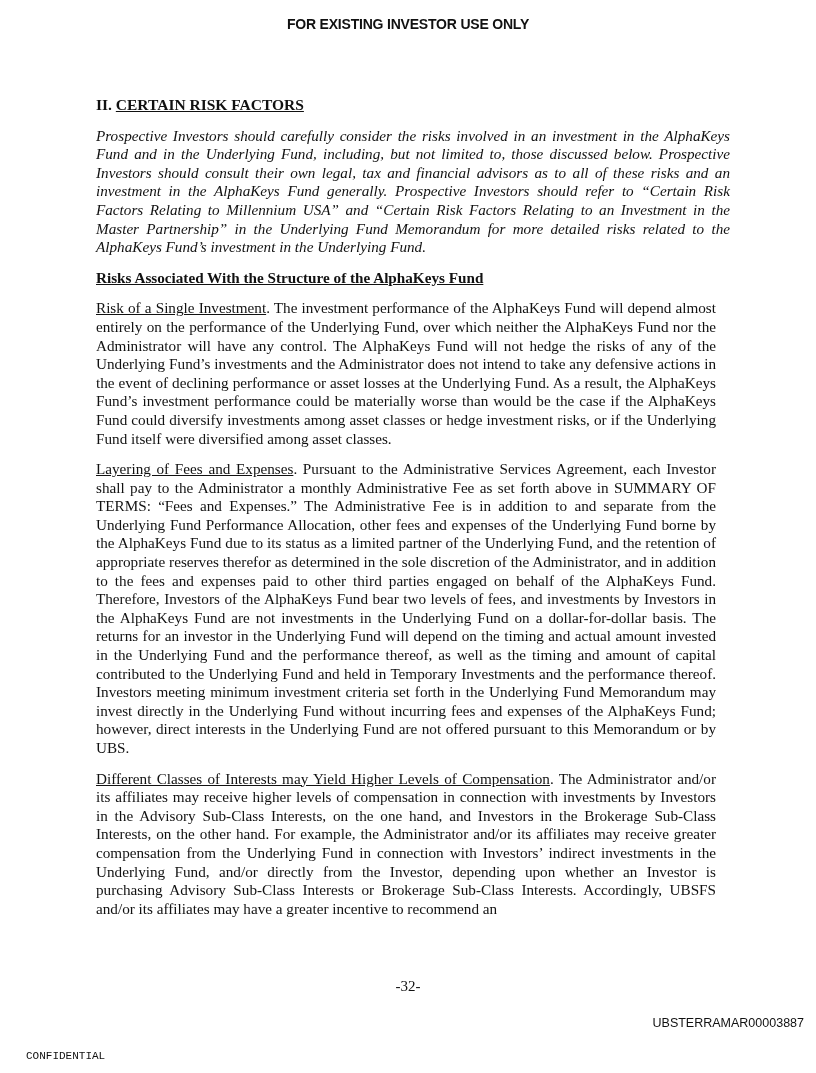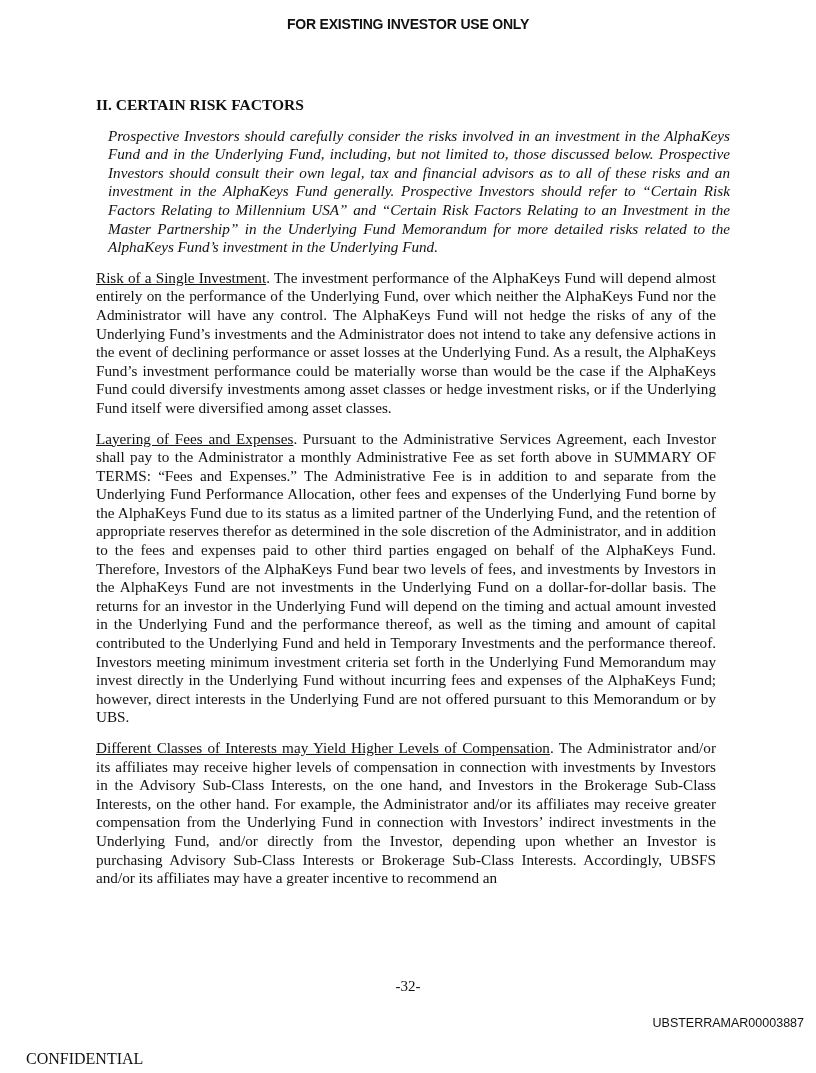--- a/index.html
+++ b/index.html
@@ -6,51 +6,52 @@
   body { width: 816px; height: 1073px; position: relative; overflow: hidden; color: #111; }
   .header-banner {
     position: absolute; top: 16px; left: 0; width: 816px; text-align: center;
     font-family: "Liberation Sans", sans-serif; font-weight: bold; font-size: 14px; letter-spacing: -0.2px;
   }
   .page {
     position: absolute; left: 96px; top: 96px; width: 634px;
     font-family: "Liberation Serif", serif; font-size: 15.2px; line-height: 18.6px;
   }
   .section-heading { font-weight: bold; font-size: 15.5px; margin: 0 0 12px 0; }
-  .section-heading .u { }
-  .intro { font-style: italic; text-align: justify; margin: 0 0 12px 12px; }
+  .section-heading .u { text-decoration: underline; }
+  .intro { font-style: italic; text-align: justify; margin: 0 0 12px 0; }
   .sub-heading { font-weight: bold; text-decoration: underline; margin: 0 0 12px 0; }
   .para { text-align: justify; margin: 0 14px 12px 0; }
   .para .lead { text-decoration: underline; }
   .page-number {
     position: absolute; top: 978px; left: 0; width: 816px; text-align: center;
     font-family: "Liberation Serif", serif; font-size: 15px;
   }
   .footer-left {
     position: absolute; top: 1050px; left: 26px;
-    font-family: Liberation Serif, serif; font-size: 16px;
+    font-family: Liberation Mono, monospace; font-size: 11px;
   }
   .footer-right {
     position: absolute; top: 1016px; right: 12px;
     font-family: "Liberation Sans", sans-serif; font-size: 12.5px;
   }
 </style>
 </head>
 <body>
 
 <div class="header-banner">FOR EXISTING INVESTOR USE ONLY</div>
 
 <div class="page">
   <div class="section-heading">
     <span>II.</span>
     <span class="u">CERTAIN RISK FACTORS</span>
   </div>
 
   <p class="intro">Prospective Investors should carefully consider the risks involved in an investment in the AlphaKeys Fund and in the Underlying Fund, including, but not limited to, those discussed below. Prospective Investors should consult their own legal, tax and financial advisors as to all of these risks and an investment in the AlphaKeys Fund generally.  Prospective Investors should refer to “Certain Risk Factors Relating to Millennium USA” and “Certain Risk Factors Relating to an Investment in the Master Partnership” in the Underlying Fund Memorandum for more detailed risks related to the AlphaKeys Fund’s investment in the Underlying Fund.</p>
 
+  <div class="sub-heading">Risks Associated With the Structure of the AlphaKeys Fund</div>
 
   <p class="para"><span class="lead">Risk of a Single Investment</span><span>.  The investment performance of the AlphaKeys Fund will depend almost entirely on the performance of the Underlying Fund, over which neither the AlphaKeys Fund nor the Administrator will have any control.  The AlphaKeys Fund will not hedge the risks of any of the Underlying Fund’s investments and the Administrator does not intend to take any defensive actions in the event of declining performance or asset losses at the Underlying Fund. As a result, the AlphaKeys Fund’s investment performance could be materially worse than would be the case if the AlphaKeys Fund could diversify investments among asset classes or hedge investment risks, or if the Underlying Fund itself were diversified among asset classes.</span></p>
 
   <p class="para"><span class="lead">Layering of Fees and Expenses</span><span>.  Pursuant to the Administrative Services Agreement, each Investor shall pay to the Administrator a monthly Administrative Fee as set forth above in SUMMARY OF TERMS: “Fees and Expenses.”  The Administrative Fee is in addition to and separate from the Underlying Fund Performance Allocation, other fees and expenses of the Underlying Fund borne by the AlphaKeys Fund due to its status as a limited partner of the Underlying Fund, and the retention of appropriate reserves therefor as determined in the sole discretion of the Administrator, and in addition to the fees and expenses paid to other third parties engaged on behalf of the AlphaKeys Fund.  Therefore, Investors of the AlphaKeys Fund bear two levels of fees, and investments by Investors in the AlphaKeys Fund are not investments in the Underlying Fund on a dollar-for-dollar basis.  The returns for an investor in the Underlying Fund will depend on the timing and actual amount invested in the Underlying Fund and the performance thereof, as well as the timing and amount of capital contributed to the Underlying Fund and held in Temporary Investments and the performance thereof.  Investors meeting minimum investment criteria set forth in the Underlying Fund Memorandum may invest directly in the Underlying Fund without incurring fees and expenses of the AlphaKeys Fund; however, direct interests in the Underlying Fund are not offered pursuant to this Memorandum or by UBS.</span></p>
 
   <p class="para"><span class="lead">Different Classes of Interests may Yield Higher Levels of Compensation</span><span>.  The Administrator and/or its affiliates may receive higher levels of compensation in connection with investments by Investors in the Advisory Sub-Class Interests, on the one hand, and Investors in the Brokerage Sub-Class Interests, on the other hand. For example, the Administrator and/or its affiliates may receive greater compensation from the Underlying Fund in connection with Investors’ indirect investments in the Underlying Fund, and/or directly from the Investor, depending upon whether an Investor is purchasing Advisory Sub-Class Interests or Brokerage Sub-Class Interests. Accordingly, UBSFS and/or its affiliates may have a greater incentive to recommend an</span></p>
 </div>
 
 <div class="page-number">-32-</div>
 <div class="footer-left">CONFIDENTIAL</div>

